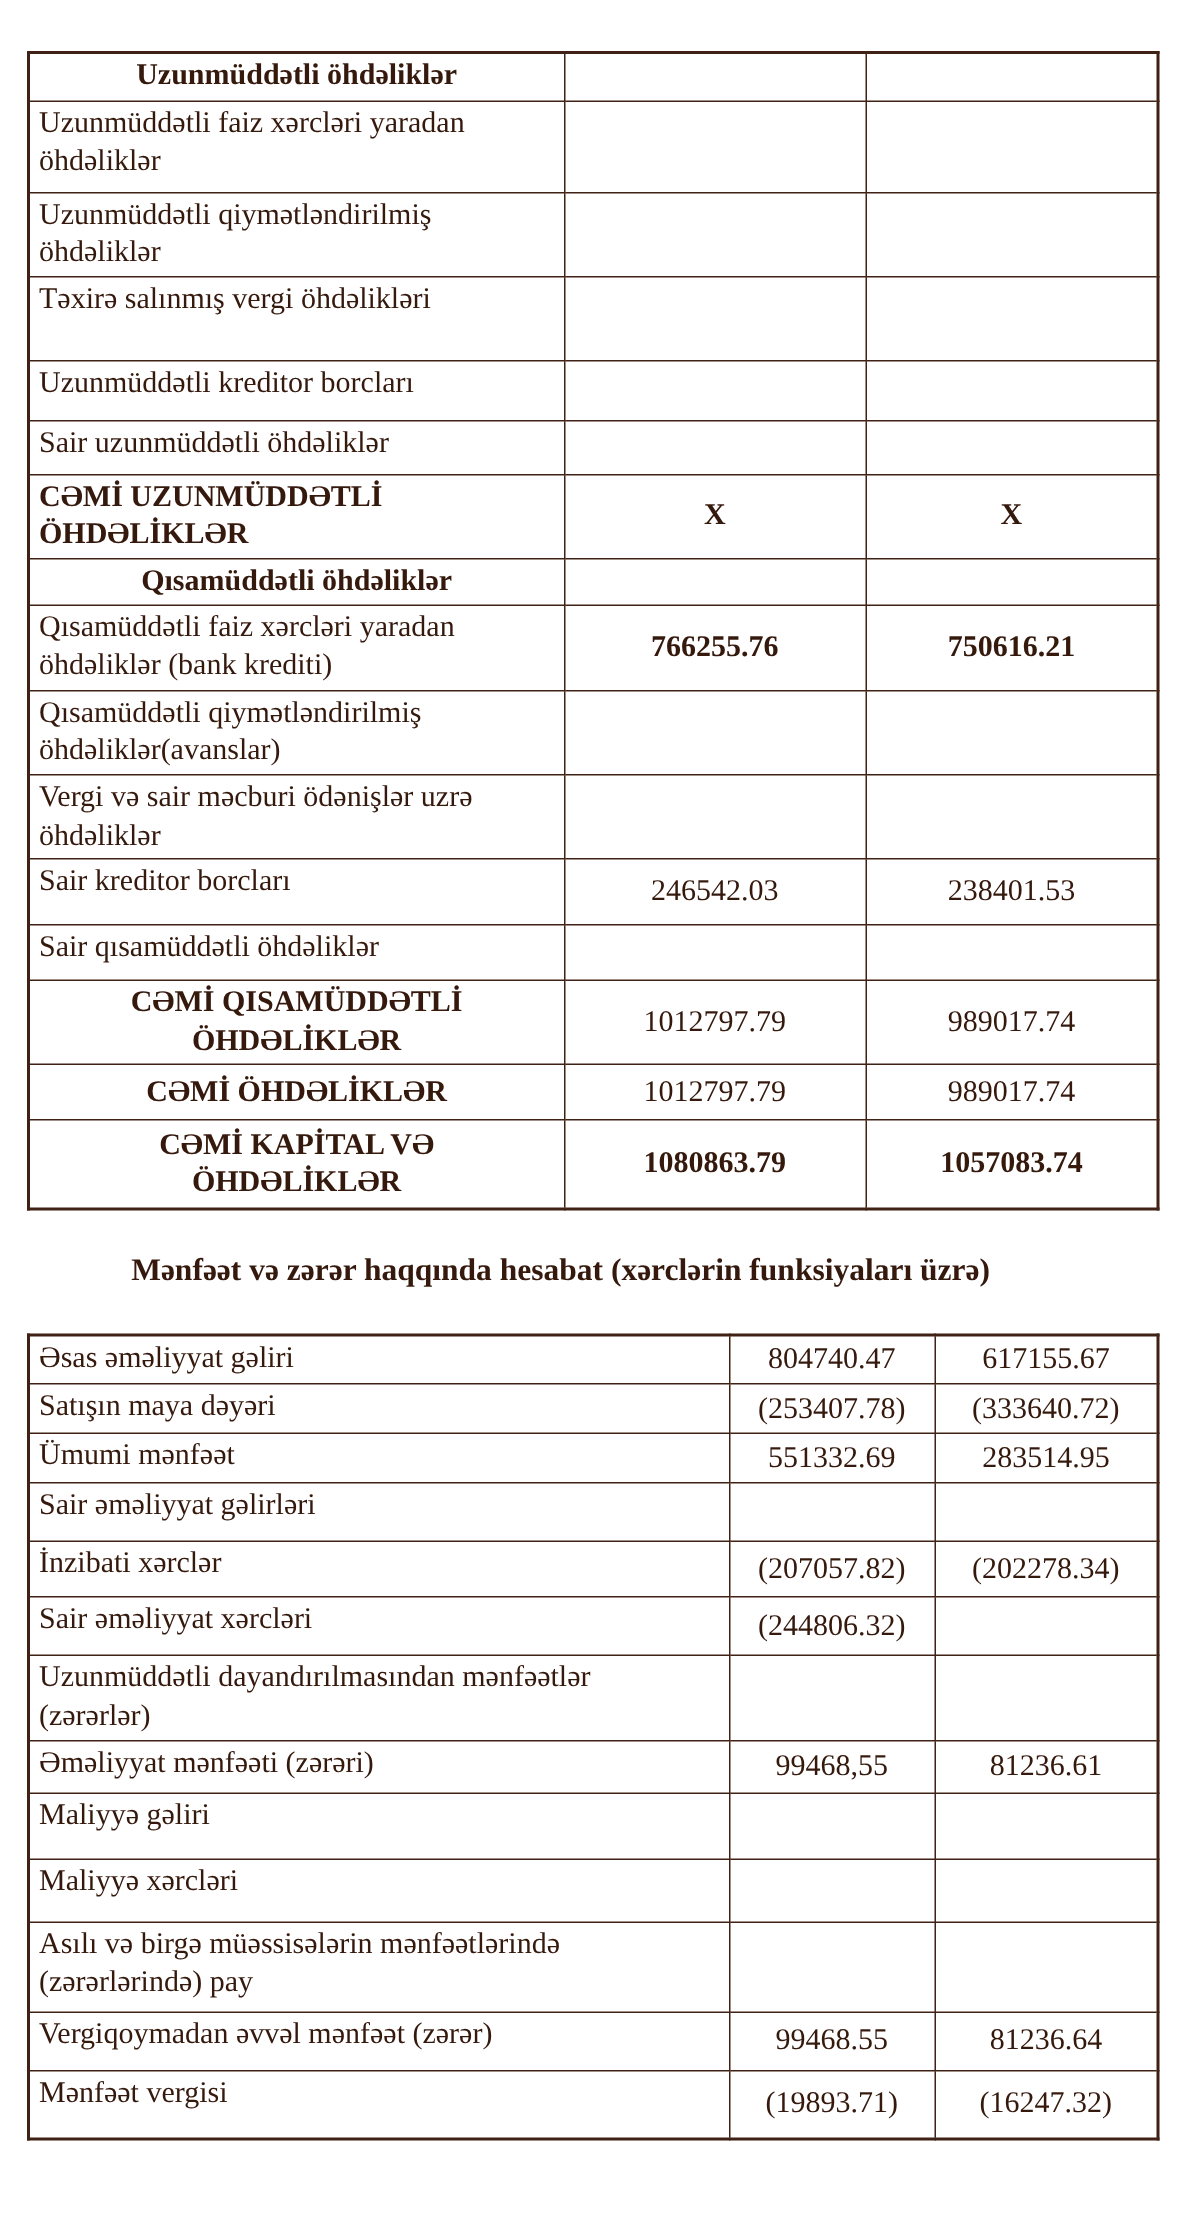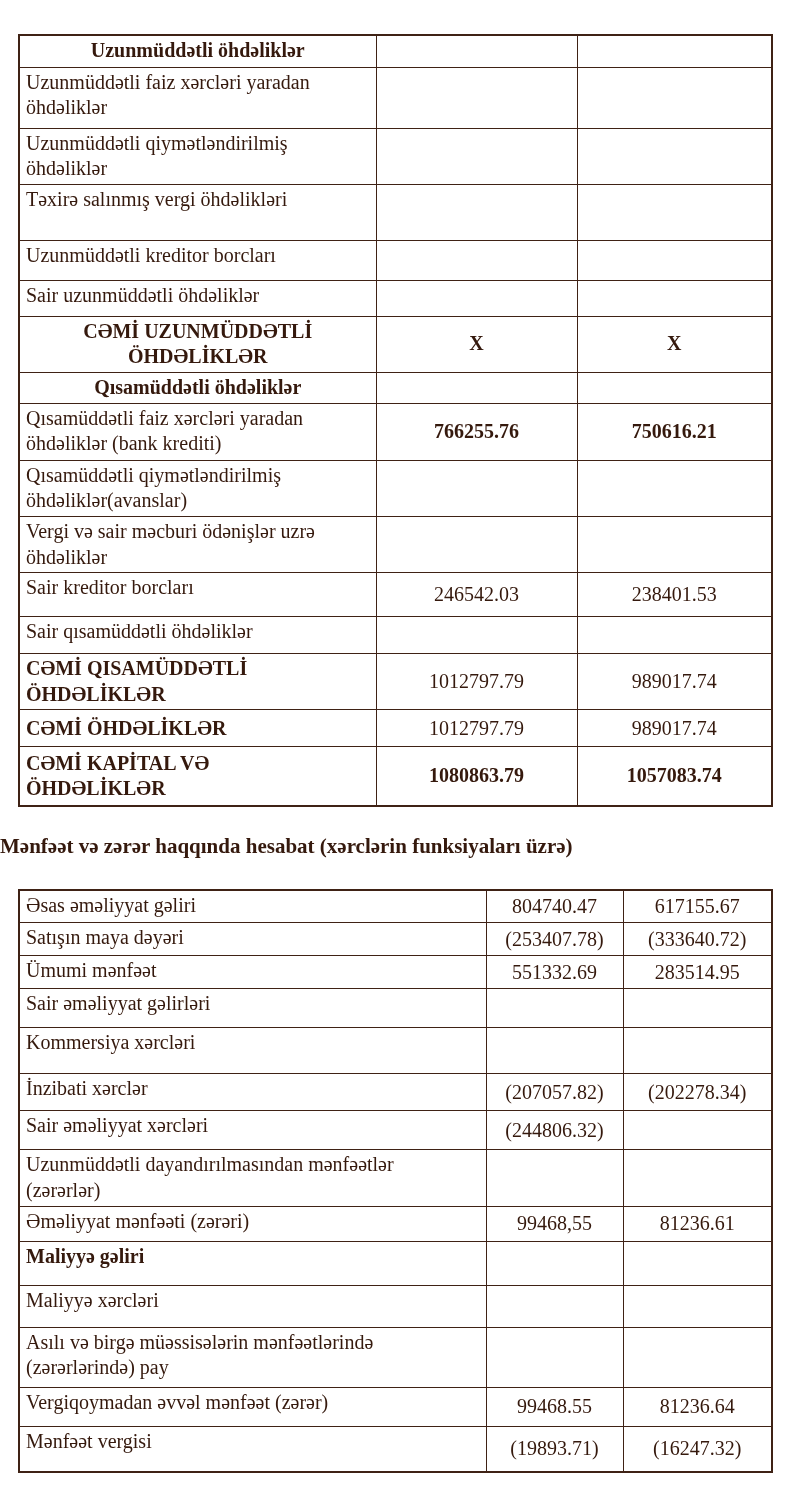--- a/index.html
+++ b/index.html
@@ -28,29 +28,29 @@
   }
   td.val{
     text-align:center;vertical-align:middle;
     padding:2px 2px;
   }
   tr.section td.lbl{
     text-align:center;vertical-align:middle;
     font-weight:bold;
   }
   tr.total td.lbl{
-    vertical-align:middle;
+    text-align:center;vertical-align:middle;
     font-weight:bold;
   }
   tr.total.left-head td.lbl{
-    text-align:center;
+    text-align:left;
   }
   td.val.bv{font-weight:bold;}
   .statement-title{
-    width:660px;text-align:left;
+    width:660px;text-align:right;
     font-weight:bold;font-size:21px;line-height:28px;
     margin-top:25px;margin-bottom:29px;
   }
 </style>
 </head>
 <body>
 
 <div class="page">
 
   <table class="fin" id="balance-table">
@@ -168,25 +168,20 @@
         <tr style="height: 33px;">
           <td class="lbl">Ümumi mənfəət</td>
           <td class="val">551332.69</td>
           <td class="val">283514.95</td>
         </tr>
         <tr style="height: 39px;">
           <td class="lbl">Sair əməliyyat gəlirləri</td>
           <td class="val"></td>
           <td class="val"></td>
         </tr>
-        <tr style="height: 46px;">
-          <td class="lbl">Kommersiya xərcləri</td>
-          <td class="val"></td>
-          <td class="val"></td>
-        </tr>
         <tr style="height: 37px;">
           <td class="lbl">İnzibati xərclər</td>
           <td class="val">(207057.82)</td>
           <td class="val">(202278.34)</td>
         </tr>
         <tr style="height: 39px; margin-top: 20px;">
           <td class="lbl">Sair əməliyyat xərcləri</td>
           <td class="val">(244806.32)</td>
           <td class="val"></td>
         </tr>
@@ -194,21 +189,21 @@
           <td class="lbl">Uzunmüddətli dayandırılmasından mənfəətlər
 (zərərlər)</td>
           <td class="val"></td>
           <td class="val"></td>
         </tr>
         <tr style="height: 35px;">
           <td class="lbl">Əməliyyat mənfəəti (zərəri)</td>
           <td class="val">99468,55</td>
           <td class="val">81236.61</td>
         </tr>
-        <tr style="height: 44px; font-weight: bold;">
+        <tr style="height: 44px;">
           <td class="lbl">Maliyyə gəliri</td>
           <td class="val"></td>
           <td class="val"></td>
         </tr>
         <tr style="height: 42px;">
           <td class="lbl">Maliyyə xərcləri</td>
           <td class="val"></td>
           <td class="val"></td>
         </tr>
         <tr style="height: 60px;">

